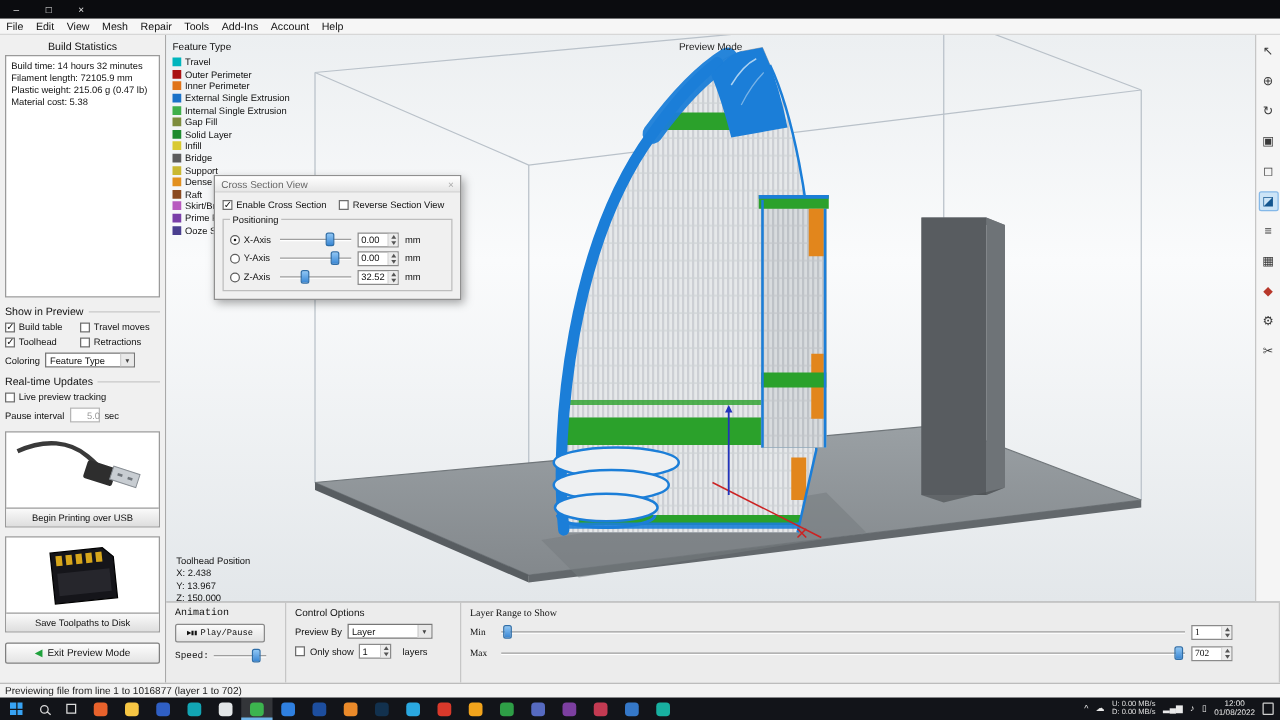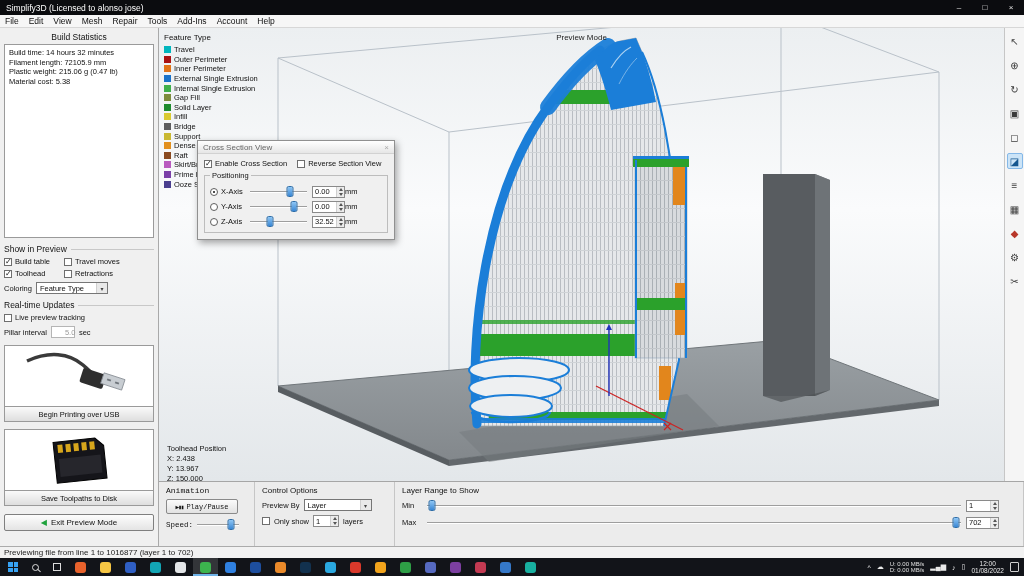--- a/index.html
+++ b/index.html
@@ -11,21 +11,21 @@
   .tb-title { font-size:8.5px; padding-left:6px; flex:1; white-space:nowrap; }
   .tb-btn { width:26px; height:15px; display:flex; align-items:center; justify-content:center; font-size:8px; color:#e8e8e8; }
 
   
   .menubar { height:13px; background:#f6f6f6; border-bottom:1px solid #d7d7d7; display:flex; align-items:center; }
   .menu-item { font-size:8.5px; padding:0 5px; color:#111; line-height:12px; }
 
   .main { display:flex; height:518px; background:#f0f0f0; }
 
   
-  .sidebar { width:159px; border-right:1px solid #a9a9a9; background:#f0f0f0; padding:4px 4px 0; }
+  .sidebar { width:133px; border-right:1px solid #a9a9a9; background:#f0f0f0; padding:4px 4px 0; }
   .group-title { font-size:8.5px; text-align:center; color:#111; margin-bottom:2px; }
   .stats-box { background:#fff; border:1px solid #9a9a9a; height:194px; padding:3px 4px; }
   .stat-line { font-size:7.5px; color:#111; line-height:9.5px; white-space:nowrap; }
   .sec-head { display:flex; align-items:center; margin:6px 0 3px; }
   .sec-head .t { font-size:8.5px; white-space:nowrap; color:#111; }
   .sec-head .line { flex:1; height:1px; background:#c8c8c8; margin-left:4px; }
   .cb-grid { display:grid; grid-template-columns:60px 1fr; row-gap:3px; }
   .cb { display:flex; align-items:center; gap:3px; font-size:7.5px; color:#111; white-space:nowrap; }
   .box { width:8px; height:8px; background:#fff; border:1px solid #6e6e6e; position:relative; flex:none; }
   .box.checked::after { content:"✓"; position:absolute; top:-2px; left:0; font-size:8px; color:#111; }
@@ -66,38 +66,38 @@
   .cs-group { border:1px solid #bdbdbd; margin-top:7px; padding:8px 5px 3px; position:relative; }
   .cs-group-label { position:absolute; top:-5px; left:5px; background:#f0f0f0; padding:0 2px; font-size:7.5px; color:#111; }
   .axis-row { display:flex; align-items:center; height:15px; font-size:7.5px; color:#111; }
   .radio { width:8px; height:8px; border:1px solid #5f5f5f; border-radius:50%; background:#fff; margin-right:3px; position:relative; flex:none; }
   .radio.selected::after { content:""; position:absolute; inset:2px; border-radius:50%; background:#111; }
   .axis-name { width:29px; }
   .slider { position:relative; height:13px; }
   .slider::before { content:""; position:absolute; left:0; right:0; top:6px; height:1px; background:#9e9e9e; box-shadow:0 1px 0 #fff; }
   .handle { position:absolute; top:1px; width:7px; height:11px; background:linear-gradient(#8ec6f5,#3a87d4); border:1px solid #2f6ea8; border-radius:2px; transform:translateX(-50%); }
   .axis-slider { width:57px; margin-right:5px; }
-  .spin { display:flex; width:33px; height:12px; background:#fff; border:1px solid #8a8a8a; margin-right:0; }
+  .spin { display:flex; width:33px; height:12px; background:#fff; border:1px solid #8a8a8a; margin-right:5px; }
   .spin .val { flex:1; font-size:7.5px; padding-left:2px; display:flex; align-items:center; color:#111; }
   .spin .arr { width:8px; display:flex; flex-direction:column; border-left:1px solid #cfcfcf; }
   .spin .arr i { flex:1; background:#ececec; position:relative; }
   .spin .arr i::after { content:""; position:absolute; left:2px; border-left:2px solid transparent; border-right:2px solid transparent; }
   .spin .arr i.up::after { top:1px; border-bottom:3px solid #555; }
   .spin .arr i.dn::after { bottom:1px; border-top:3px solid #555; }
 
   
   .bottom-panel { height:65px; border-top:1px solid #a6a6a6; background:#ececec; display:flex; }
   .bp-sec { padding:4px 7px; border-right:1px solid #c6c6c6; }
   .bp-title { font-size:8px; color:#111; margin-bottom:4px; }
   .bp-anim { width:96px;font-family:Liberation Mono, monospace; }
   .play-btn { width:72px; height:15px; border:1px solid #8a8a8a; border-radius:2px; background:linear-gradient(#fbfbfb,#e2e2e2); display:flex; align-items:center; justify-content:center; gap:3px; font-size:7px; color:#111; }
   .play-glyph { font-size:6px; letter-spacing:-1px; }
   .bp-ctrl { width:140px; }
   .ctrl-row { display:flex; align-items:center; gap:4px; font-size:7.5px; color:#111; margin-bottom:4px; }
-  .bp-range { flex:1; padding-right:24px; }
+  .bp-range { flex:1; padding-right:32px;font-family:Liberation Serif, serif; }
   .range-row { display:flex; align-items:center; gap:5px; font-size:7.5px; color:#111; margin-bottom:4px; }
   .range-row .lbl { width:20px; }
   .range-slider { flex:1; }
 
   
   .statusbar { height:12px; background:#f2f2f2; border-top:1px solid #ababab; display:flex; align-items:center; padding-left:4px; font-size:8px; color:#222; }
   .taskbar { height:18px; background:#121419; display:flex; align-items:center; padding:0 2px; }
   .tb-sq { width:22px; height:18px; display:flex; align-items:center; justify-content:center; }
   .win-logo { width:10px; height:10px; display:grid; grid-template-columns:1fr 1fr; gap:1px; }
   .win-logo i { background:#37a3f4; }
@@ -112,21 +112,20 @@
   .net { font-size:6px; line-height:6.5px; text-align:right; color:#e0e0e0; }
   .clock { font-size:6.5px; line-height:7.5px; text-align:center; }
   .notif { width:9px; height:10px; border:1px solid #cfcfcf; border-radius:1px; }
 </style>
 </head>
 <body>
 
 <div class="screen">
 
   <div class="titlebar">
-    <div class="tb-title">Simplify3D (Licensed to alonso jose)</div>
     <div class="tb-btn">–</div>
     <div class="tb-btn">□</div>
     <div class="tb-btn">×</div>
   </div>
 
   <div class="menubar">
 
       <div class="menu-item">File</div>
 
       <div class="menu-item">Edit</div>
@@ -195,21 +194,21 @@
 
       <div class="sec-head">
         <span class="t">Real-time Updates</span>
           <span class="line"></span>
       </div>
       <div class="cb">
         <span class="box"></span>
         <span>Live preview tracking</span>
       </div>
       <div class="inline-row">
-        <span>Pillar interval</span>
+        <span>Pause interval</span>
         <div class="mini-input">
           <span>5.0</span>
         </div>
         <span>sec</span>
       </div>
 
       <div class="img-panel">
         <div class="img-area">
           <svg width="112" height="54" viewBox="0 0 112 54">
             <path d="M4,12 C 26,2 46,4 60,16 C 66,21 69,24 72,28" stroke="#3a3a3a" stroke-width="3.5" fill="none"></path>

